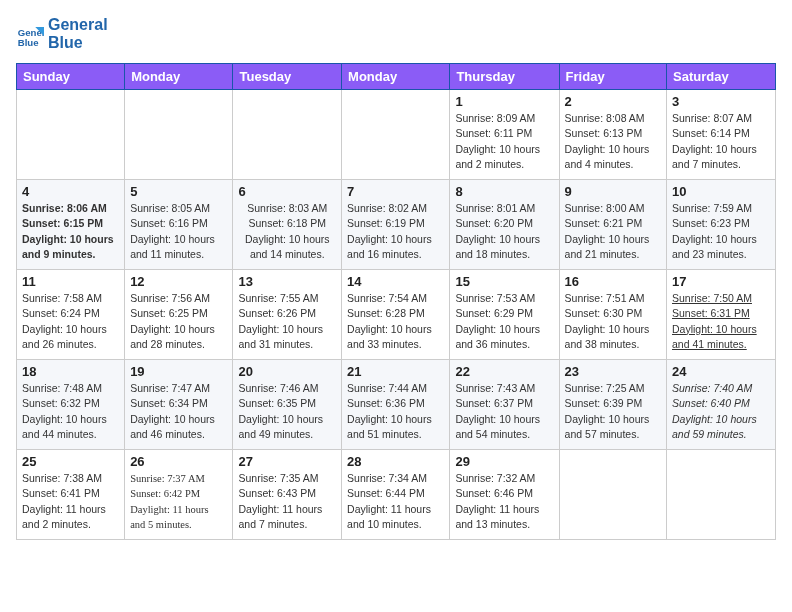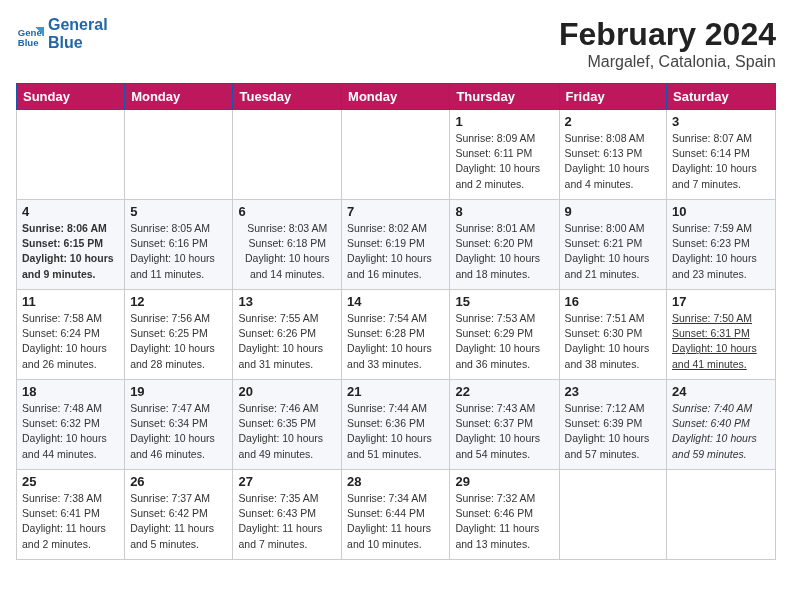--- a/index.html
+++ b/index.html
@@ -36,21 +36,21 @@
     .location {
       font-size: 16px;
       color: #444;
     }
     table {
       width: 100%;
       border-collapse: collapse;
       font-size: 11px;
     }
     thead tr th {
-      background-color: #be185d;
+      background-color: #8b5cf6;
       color: #fff;
       text-align: left;
       padding: 5px 6px;
       font-size: 13px;
       font-weight: bold;
       border: 1px solid #1a55aa;
     }
     td {
       border: 1px solid #ccc;
       vertical-align: top;
@@ -90,24 +90,20 @@
     <svg class="logo-icon" viewBox="0 0 32 32" width="38" height="38">
       <text x="2" y="18" font-size="11" font-weight="bold" fill="#2266aa">General</text>
       <text x="2" y="30" font-size="11" font-weight="bold" fill="#2266aa">Blue</text>
       <polygon points="26,8 36,8 36,18" fill="#3399dd" transform="translate(-4,0)"></polygon>
     </svg>
     <div style="line-height:1.1;">
       <div style="font-size:16px;font-weight:bold;color:#2266aa;">General</div>
       <div style="font-size:16px;font-weight:bold;color:#2266aa;">Blue</div>
     </div>
   </div>
-  <div class="title-block">
-    <div class="month-title">February 2024</div>
-    <div class="location">Margalef, Catalonia, Spain</div>
-  </div>
 </div>
 
 <table>
   <thead>
     <tr>
     <th>Sunday</th>
         <th>Monday</th>
         <th>Tuesday</th>
         <th>Monday</th>
         <th>Thursday</th>
@@ -276,21 +272,21 @@
         </td>
         <td>
           <span class="day-num">22</span>
           <div class="day-info" style="white-space: pre-line;">Sunrise: 7:43 AM
 Sunset: 6:37 PM
 Daylight: 10 hours
 and 54 minutes.</div>
         </td>
         <td>
           <span class="day-num">23</span>
-          <div class="day-info" style="white-space: pre-line;">Sunrise: 7:12 AM
+          <div class="day-info" style="white-space: pre-line;">Sunrise: 7:25 AM
 Sunset: 6:39 PM
 Daylight: 10 hours
 and 57 minutes.</div>
         </td>
         <td>
           <span class="day-num">24</span>
           <div class="day-info" style="white-space: pre-line; font-style: italic;">Sunrise: 7:40 AM
 Sunset: 6:40 PM
 Daylight: 10 hours
 and 59 minutes.</div>
@@ -299,21 +295,21 @@
       <tr>
         <td>
           <span class="day-num">25</span>
           <div class="day-info" style="white-space: pre-line;">Sunrise: 7:38 AM
 Sunset: 6:41 PM
 Daylight: 11 hours
 and 2 minutes.</div>
         </td>
         <td>
           <span class="day-num">26</span>
-          <div class="day-info" style="white-space: pre-line;">Sunrise: 7:37 AM
+          <div class="day-info" style="white-space: pre-line; font-family: Liberation Serif, serif;">Sunrise: 7:37 AM
 Sunset: 6:42 PM
 Daylight: 11 hours
 and 5 minutes.</div>
         </td>
         <td>
           <span class="day-num">27</span>
           <div class="day-info" style="white-space: pre-line;">Sunrise: 7:35 AM
 Sunset: 6:43 PM
 Daylight: 11 hours
 and 7 minutes.</div>

